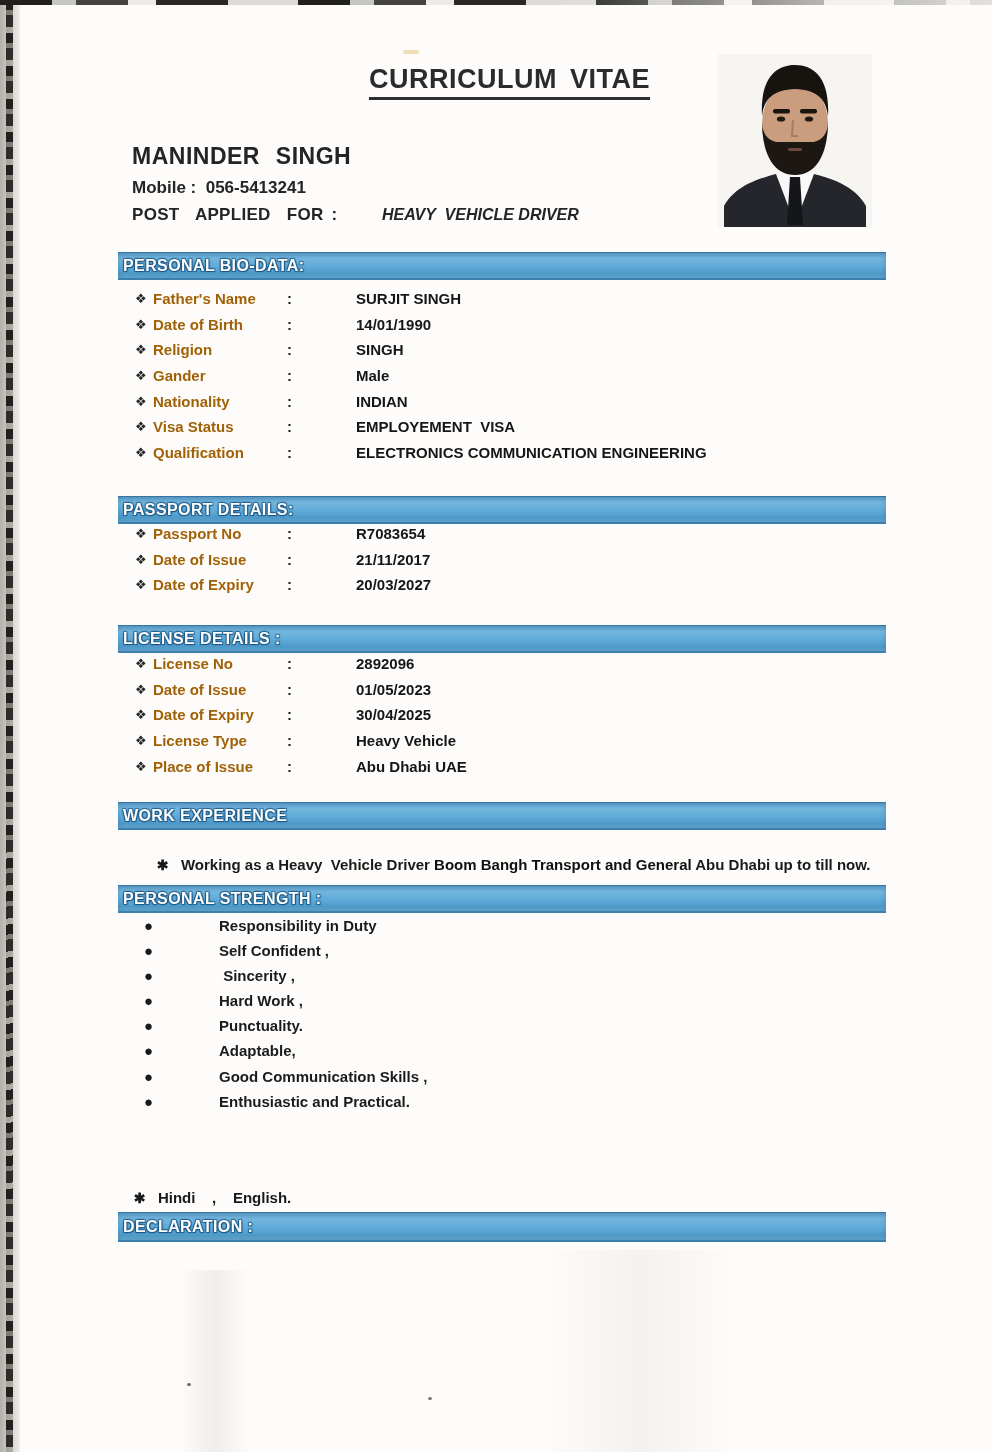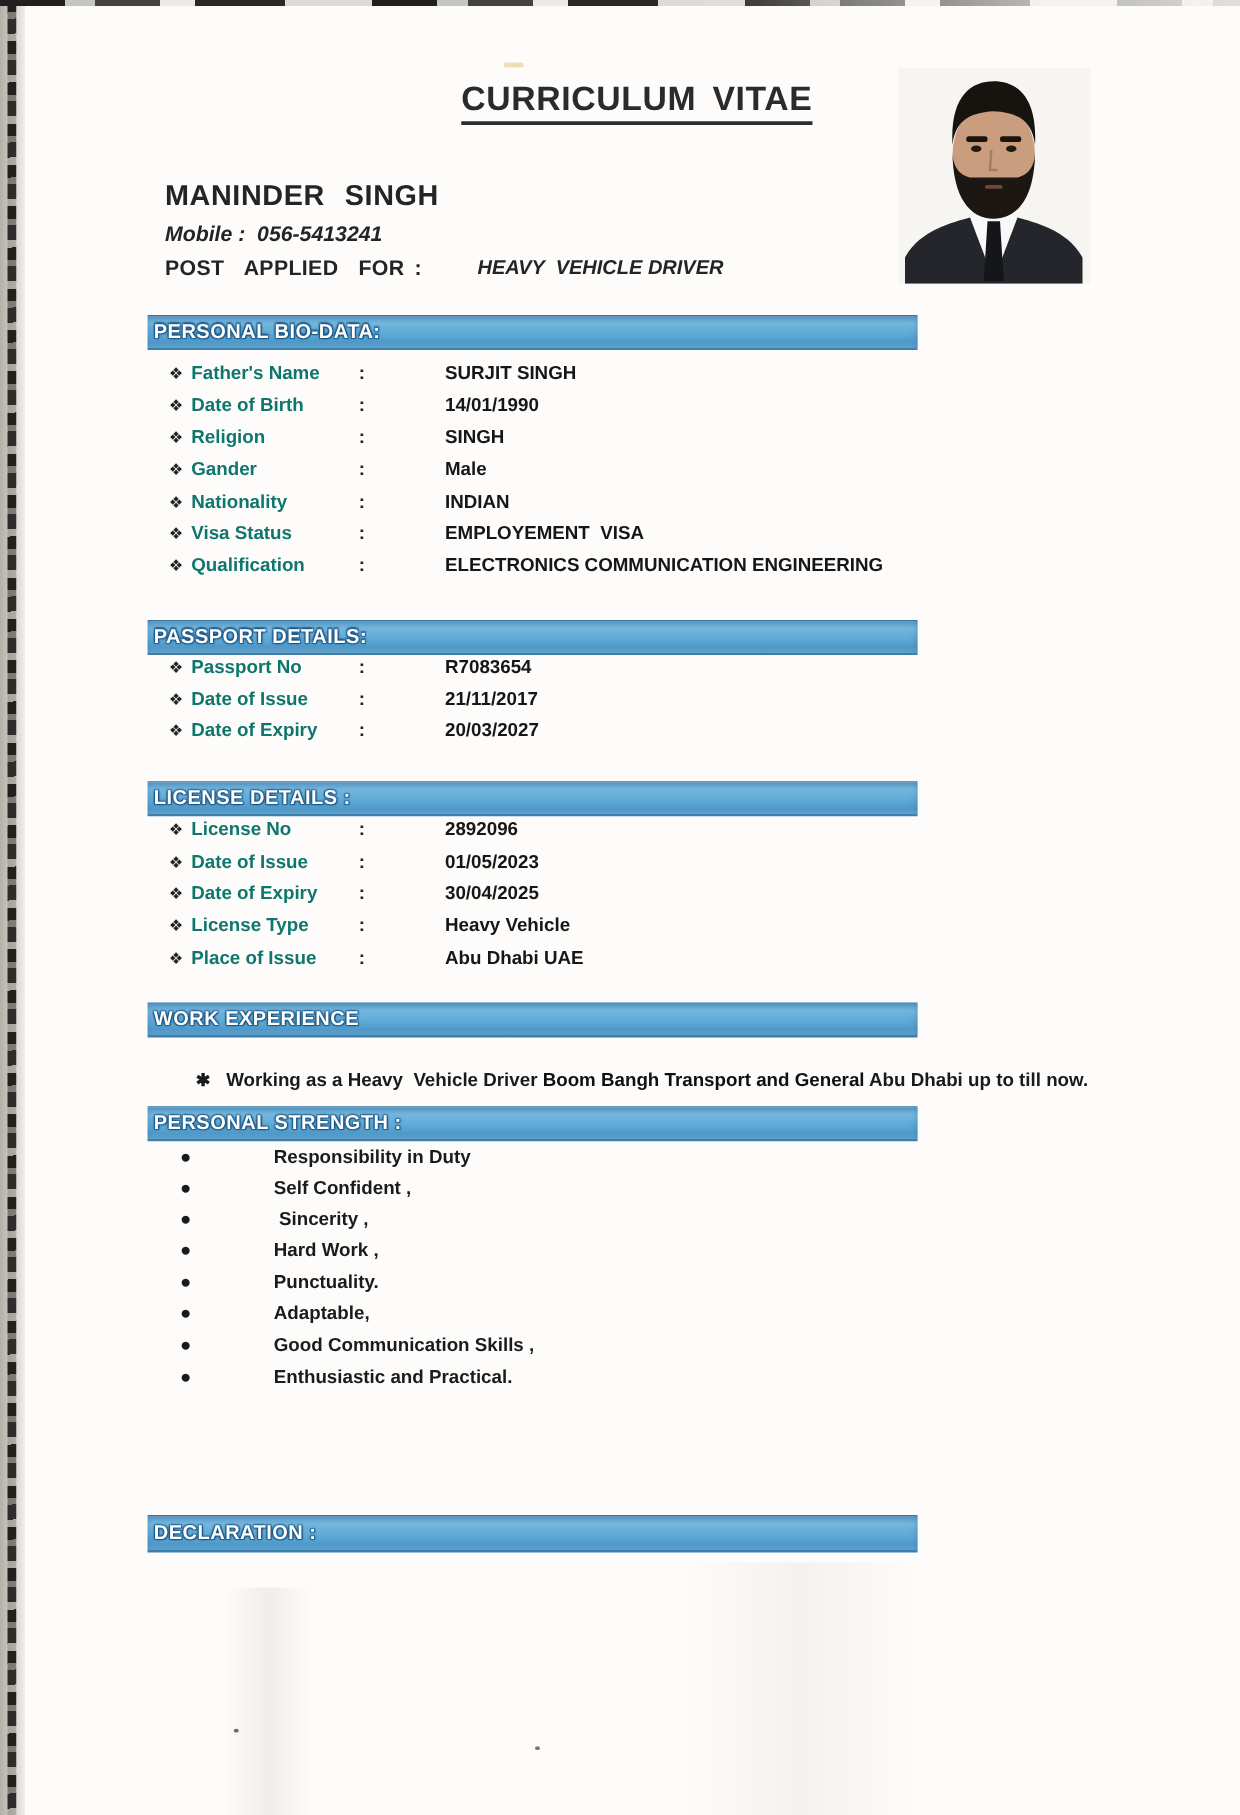--- a/index.html
+++ b/index.html
@@ -30,39 +30,39 @@
   .speck-1{position:absolute;left:187px;top:1383px;width:4px;height:3px;background:#6d6a66;border-radius:50%;}
   .speck-2{position:absolute;left:428px;top:1397px;width:4px;height:3px;background:#7a7672;border-radius:50%;}
   .mark-yellow{position:absolute;left:403px;top:50px;width:16px;height:4px;background:rgba(226,196,120,.55);border-radius:2px;}
   
   .title{position:absolute;left:369px;top:64px;
     font-size:27px;font-weight:700;letter-spacing:.5px;word-spacing:5px;color:#2b2b2b;
     border-bottom:3.5px solid #2e2e2e;padding-bottom:2px;white-space:pre;}
   .photo{position:absolute;left:718px;top:54px;width:154px;height:173px;}
   .name{position:absolute;left:132px;top:143px;font-size:23px;font-weight:700;
     letter-spacing:.5px;word-spacing:9px;color:#242424;white-space:pre;}
-  .line-mobile{position:absolute;left:132px;top:178px;font-size:17px;font-weight:700;color:#242424;white-space:pre;font-style:italic;}
+  .line-mobile{position:absolute;left:132px;top:178px;font-size:17px;font-weight:700;color:#242424;white-space:pre;}
   .line-post{position:absolute;left:132px;top:205px;font-size:17px;font-weight:700;color:#242424;
     letter-spacing:.3px;word-spacing:3px;white-space:pre;}
   .post-value{position:absolute;left:382px;top:206px;font-size:16px;font-weight:700;
     font-style:italic;color:#242424;white-space:pre;}
   
-  .band{position:absolute;left:118px;width:616px;height:25px;
+  .band{position:absolute;left:118px;width:768px;height:25px;
     background:linear-gradient(180deg,#5d9fcb 0%,#74b7de 22%,#5faad7 55%,#4f9bcb 82%,#68abd3 100%);
     border-top:1.5px solid #35759f;border-bottom:2px solid #3a7fae;
     box-shadow:inset 0 0 6px rgba(40,90,130,.35);}
   .band-label{font-size:16px;font-weight:700;color:#fdfdfd;line-height:25px;
     padding-left:5px;letter-spacing:.4px;white-space:pre;
     text-shadow:1px 1px 1px rgba(23,82,129,.95),-1px -1px 1px rgba(23,82,129,.7),
       1px -1px 1px rgba(23,82,129,.7),-1px 1px 1px rgba(23,82,129,.8);}
   
   .kv-rows{position:absolute;left:0;width:992px;}
   .kv-row{position:relative;height:25.7px;line-height:25.7px;}
   .kv-bullet{position:absolute;left:135px;font-size:13px;color:#252525;}
-  .kv-label{position:absolute;left:153px;font-size:15px;font-weight:600;color:#0f766e;white-space:pre;}
+  .kv-label{position:absolute;left:153px;font-size:15px;font-weight:600;color:#a16207;white-space:pre;}
   .kv-colon{position:absolute;left:287px;font-size:15px;font-weight:600;color:#1e1e1e;}
   .kv-value{position:absolute;left:356px;font-size:15px;font-weight:600;color:#161616;white-space:pre;}
   
   .flow-line{position:absolute;font-size:15px;font-weight:600;color:#1a1a1a;white-space:pre;}
   .star{font-size:14px;color:#1a1a1a;}
   .bold-run{font-weight:800;color:#101010;}
   
   .str-list{position:absolute;left:0;top:913px;width:992px;}
   .str-item{position:relative;height:25.1px;line-height:25.1px;}
   .str-dot{position:absolute;left:144px;font-size:15px;color:#1a1a1a;}
@@ -256,18 +256,21 @@
     <div class="str-item">
       <span class="str-dot">●</span>
       <span class="str-text">Good Communication Skills ,</span>
     </div>
     <div class="str-item">
       <span class="str-dot">●</span>
       <span class="str-text">Enthusiastic and Practical.</span>
     </div>
   </div>
 
+  <div class="flow-line" style="left:117px;top:1172px">
+    <span class="star">✱</span><span>   </span><span>Hindi    ,    English.</span>
+  </div>
 
   <div class="band" style="top:1212px;height:27px">
     <div class="band-label" style="line-height:27px">DECLARATION :</div>
   </div>
 
 </div>
 
 </body></html>

